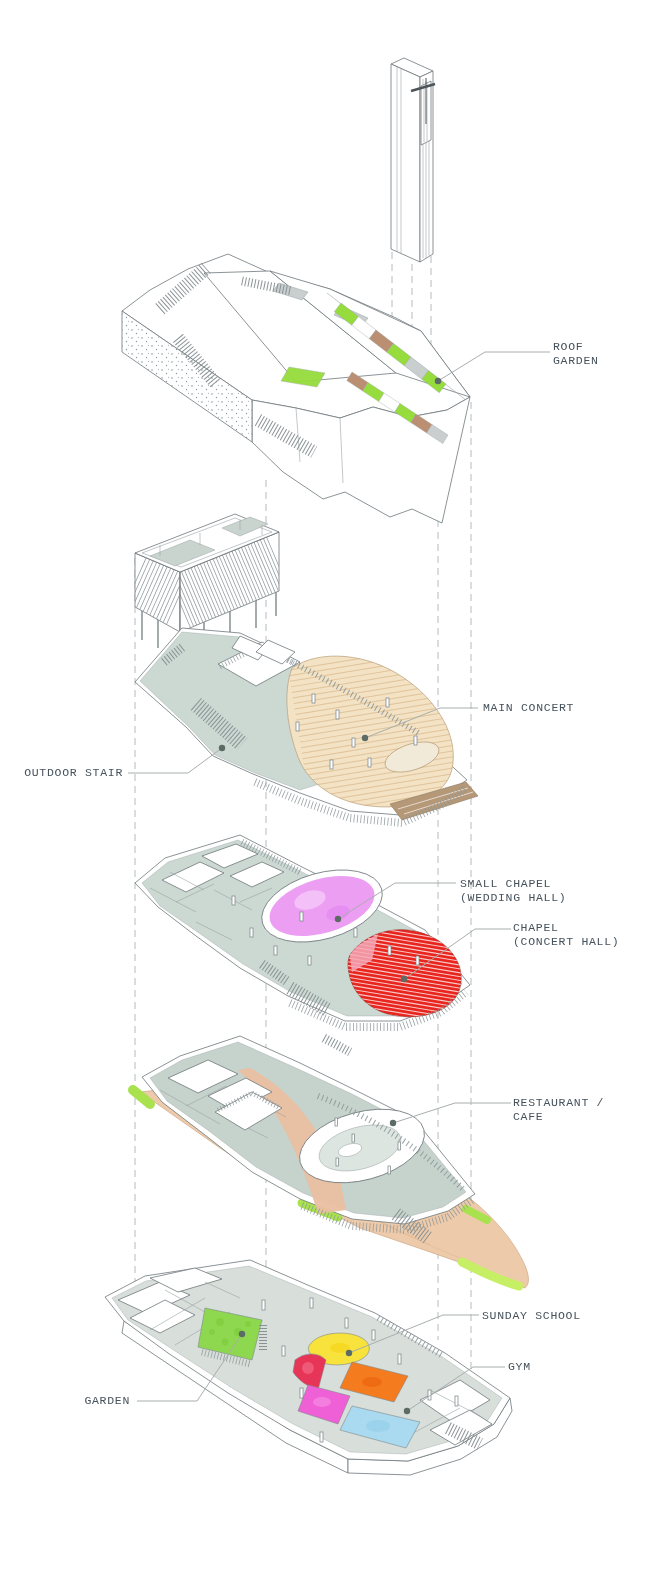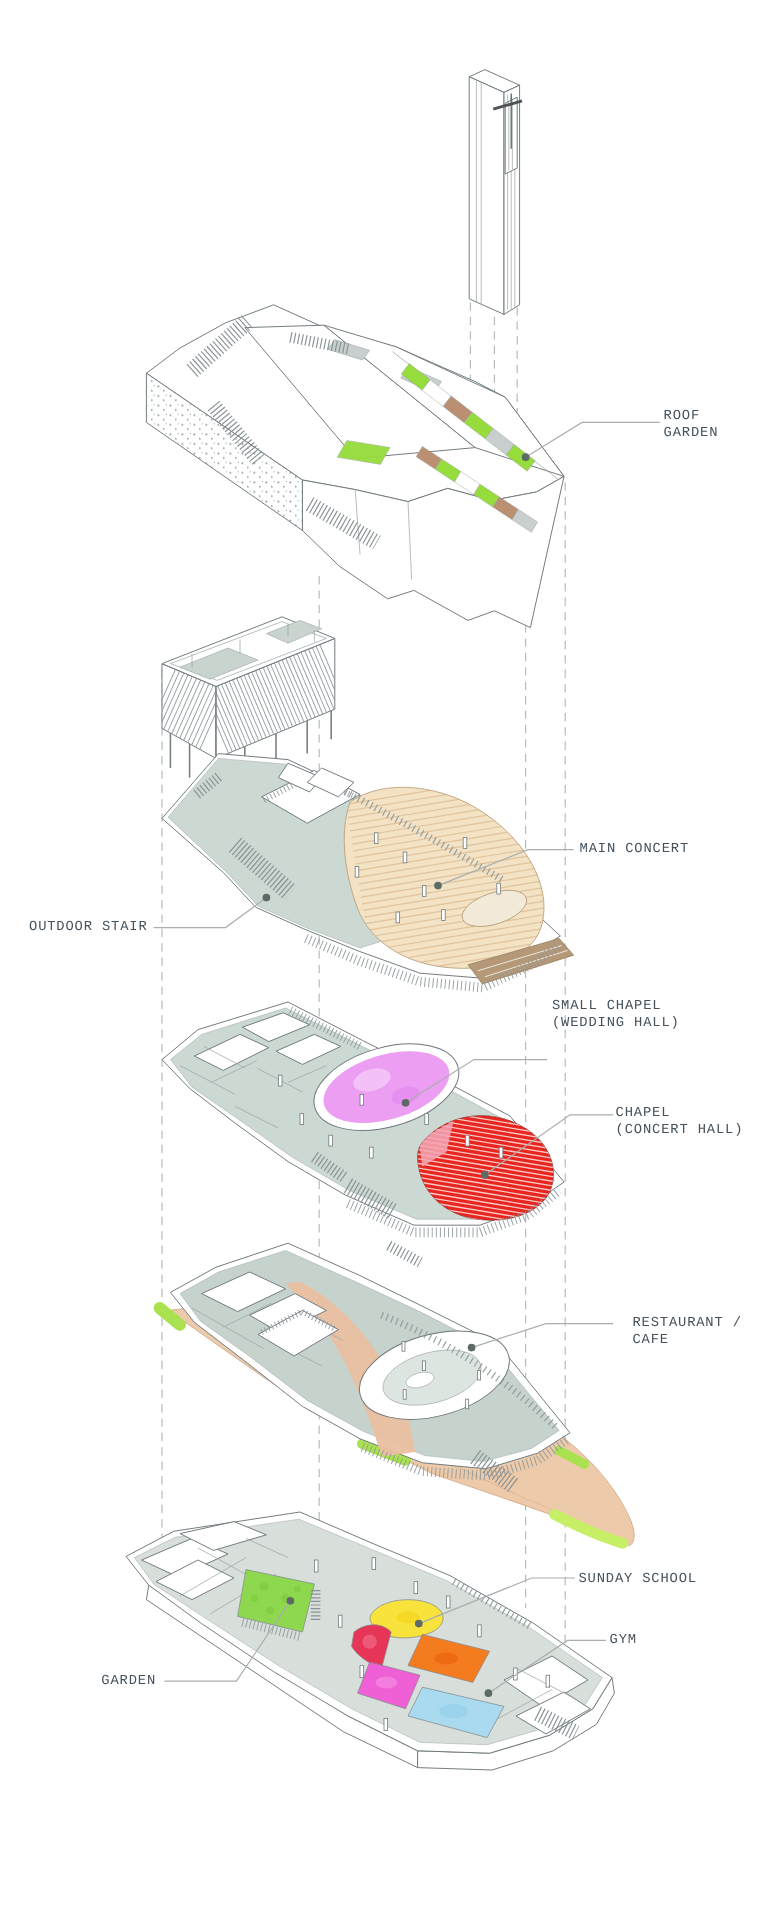--- a/index.html
+++ b/index.html
@@ -350,22 +350,22 @@
     <circle cx="349" cy="1353" r="3.2"></circle>
         <circle cx="407" cy="1411" r="3.2"></circle>
     <circle cx="242" cy="1334" r="3.2"></circle>
   </g>
 </svg>
 
 <div class="lbl" style="left:553px;top:340px">ROOF
 GARDEN</div>
 <div class="lbl" style="left:483px;top:701px">MAIN CONCERT</div>
 <div class="lbl r" style="right:527px;top:766px">OUTDOOR STAIR</div>
-<div class="lbl" style="left:460px;top:832px">SMALL CHAPEL
+<div class="lbl" style="left:460px;top:877px">SMALL CHAPEL
 (WEDDING HALL)</div>
 <div class="lbl" style="left:513px;top:921px">CHAPEL
 (CONCERT HALL)</div>
-<div class="lbl" style="left:527px;top:1096px">RESTAURANT /
+<div class="lbl" style="left:513px;top:1096px">RESTAURANT /
 CAFE</div>
 <div class="lbl" style="left:482px;top:1309px">SUNDAY SCHOOL</div>
 <div class="lbl" style="left:508px;top:1360px">GYM</div>
 <div class="lbl r" style="right:520px;top:1394px">GARDEN</div>
 </div>
 
 </body></html>

